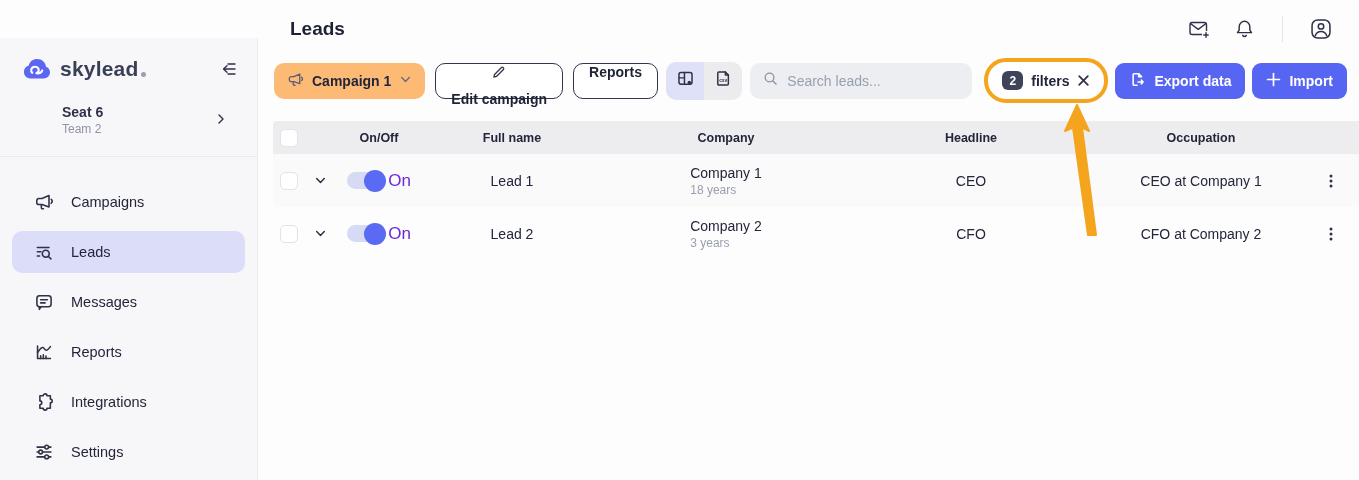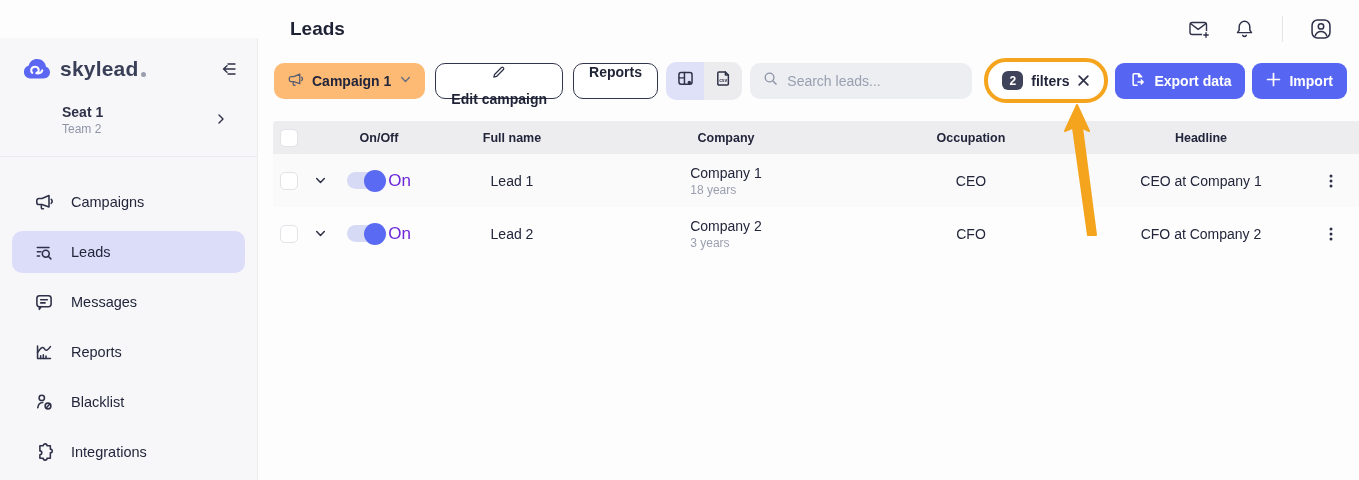--- a/index.html
+++ b/index.html
@@ -97,21 +97,21 @@
         <span class="collapse-btn">
           <svg class="stroked" width="22" height="22" viewBox="0 0 22 22">
             <line x1="11" y1="6" x2="18" y2="6"></line>
             <line x1="11" y1="16" x2="18" y2="16"></line>
             <path d="M18 11H6.5M6.5 11l3.5-3.2M6.5 11l3.5 3.2"></path>
           </svg>
         </span>
       </div>
       <div class="seat-row">
         <div>
-          <div class="seat-title">Seat 1</div>
+          <div class="seat-title">Seat 6</div>
           <div class="seat-sub">Team 2</div>
         </div>
         <span class="seat-chevron">
           <svg class="stroked" width="12" height="12" viewBox="0 0 12 12">
               <path d="M4 2l4 4-4 4"></path>
             </svg>
         </span>
       </div>
     </div>
 
@@ -153,31 +153,20 @@
         <span class="nav-icon">
           <svg class="stroked" width="20" height="20" viewBox="0 0 18 18">
             <path d="M3.2 3.6v11.2h11.6"></path>
             <path d="M3.2 9.6c2.2-3.6 4.3-6.4 6.2-3.4 1.5 2.4 3 1.3 5.4-2"></path>
             <line x1="6" y1="12.4" x2="6" y2="14.8"></line>
             <line x1="8.4" y1="11.6" x2="8.4" y2="14.8"></line>
             <line x1="10.8" y1="12.6" x2="10.8" y2="14.8"></line>
           </svg>
         </span>
         <span class="nav-label">Reports</span>
-      </div>
-      <div class="nav-item">
-        <span class="nav-icon">
-          <svg class="stroked" width="20" height="20" viewBox="0 0 18 18">
-            <circle cx="7" cy="5.3" r="2.4"></circle>
-            <path d="M3.4 14.2c.4-3.2 1.9-4.8 4.5-4.8"></path>
-            <circle cx="12.6" cy="12.6" r="2.6"></circle>
-            <line x1="10.9" y1="14.4" x2="14.3" y2="10.8"></line>
-          </svg>
-        </span>
-        <span class="nav-label">Blacklist</span>
       </div>
       <div class="nav-item">
         <span class="nav-icon">
           <svg class="stroked" width="20" height="20" viewBox="0 0 18 18">
             <path d="M6.6 3.4h1.7a1.7 1.7 0 0 1 3.4 0h3v3a1.7 1.7 0 0 1 0 3.4v4.8h-3a1.7 1.7 0 0 1-3.4 0h-3v-3.2a1.7 1.7 0 0 0 0-3.4V3.4h1.3z"></path>
           </svg>
         </span>
         <span class="nav-label">Integrations</span>
       </div>
       <div class="nav-item">
@@ -325,22 +314,22 @@
 
     <div class="table">
       <div class="thead">
         <div>
             <div class="checkbox"></div>
           </div>
         <div></div>
         <div class="c-center">On/Off</div>
         <div class="c-center">Full name</div>
         <div class="c-center">Company</div>
+        <div class="c-center">Headline</div>
         <div class="c-center">Occupation</div>
-        <div class="c-center">Headline</div>
         <div></div>
       </div>
 
       <div class="trow alt">
         <div>
             <div class="checkbox"></div>
           </div>
         <div class="row-chevron">
           <svg class="stroked" width="13" height="13" viewBox="0 0 12 12">
               <path d="M2.5 4.2L6 7.8l3.5-3.6"></path>

